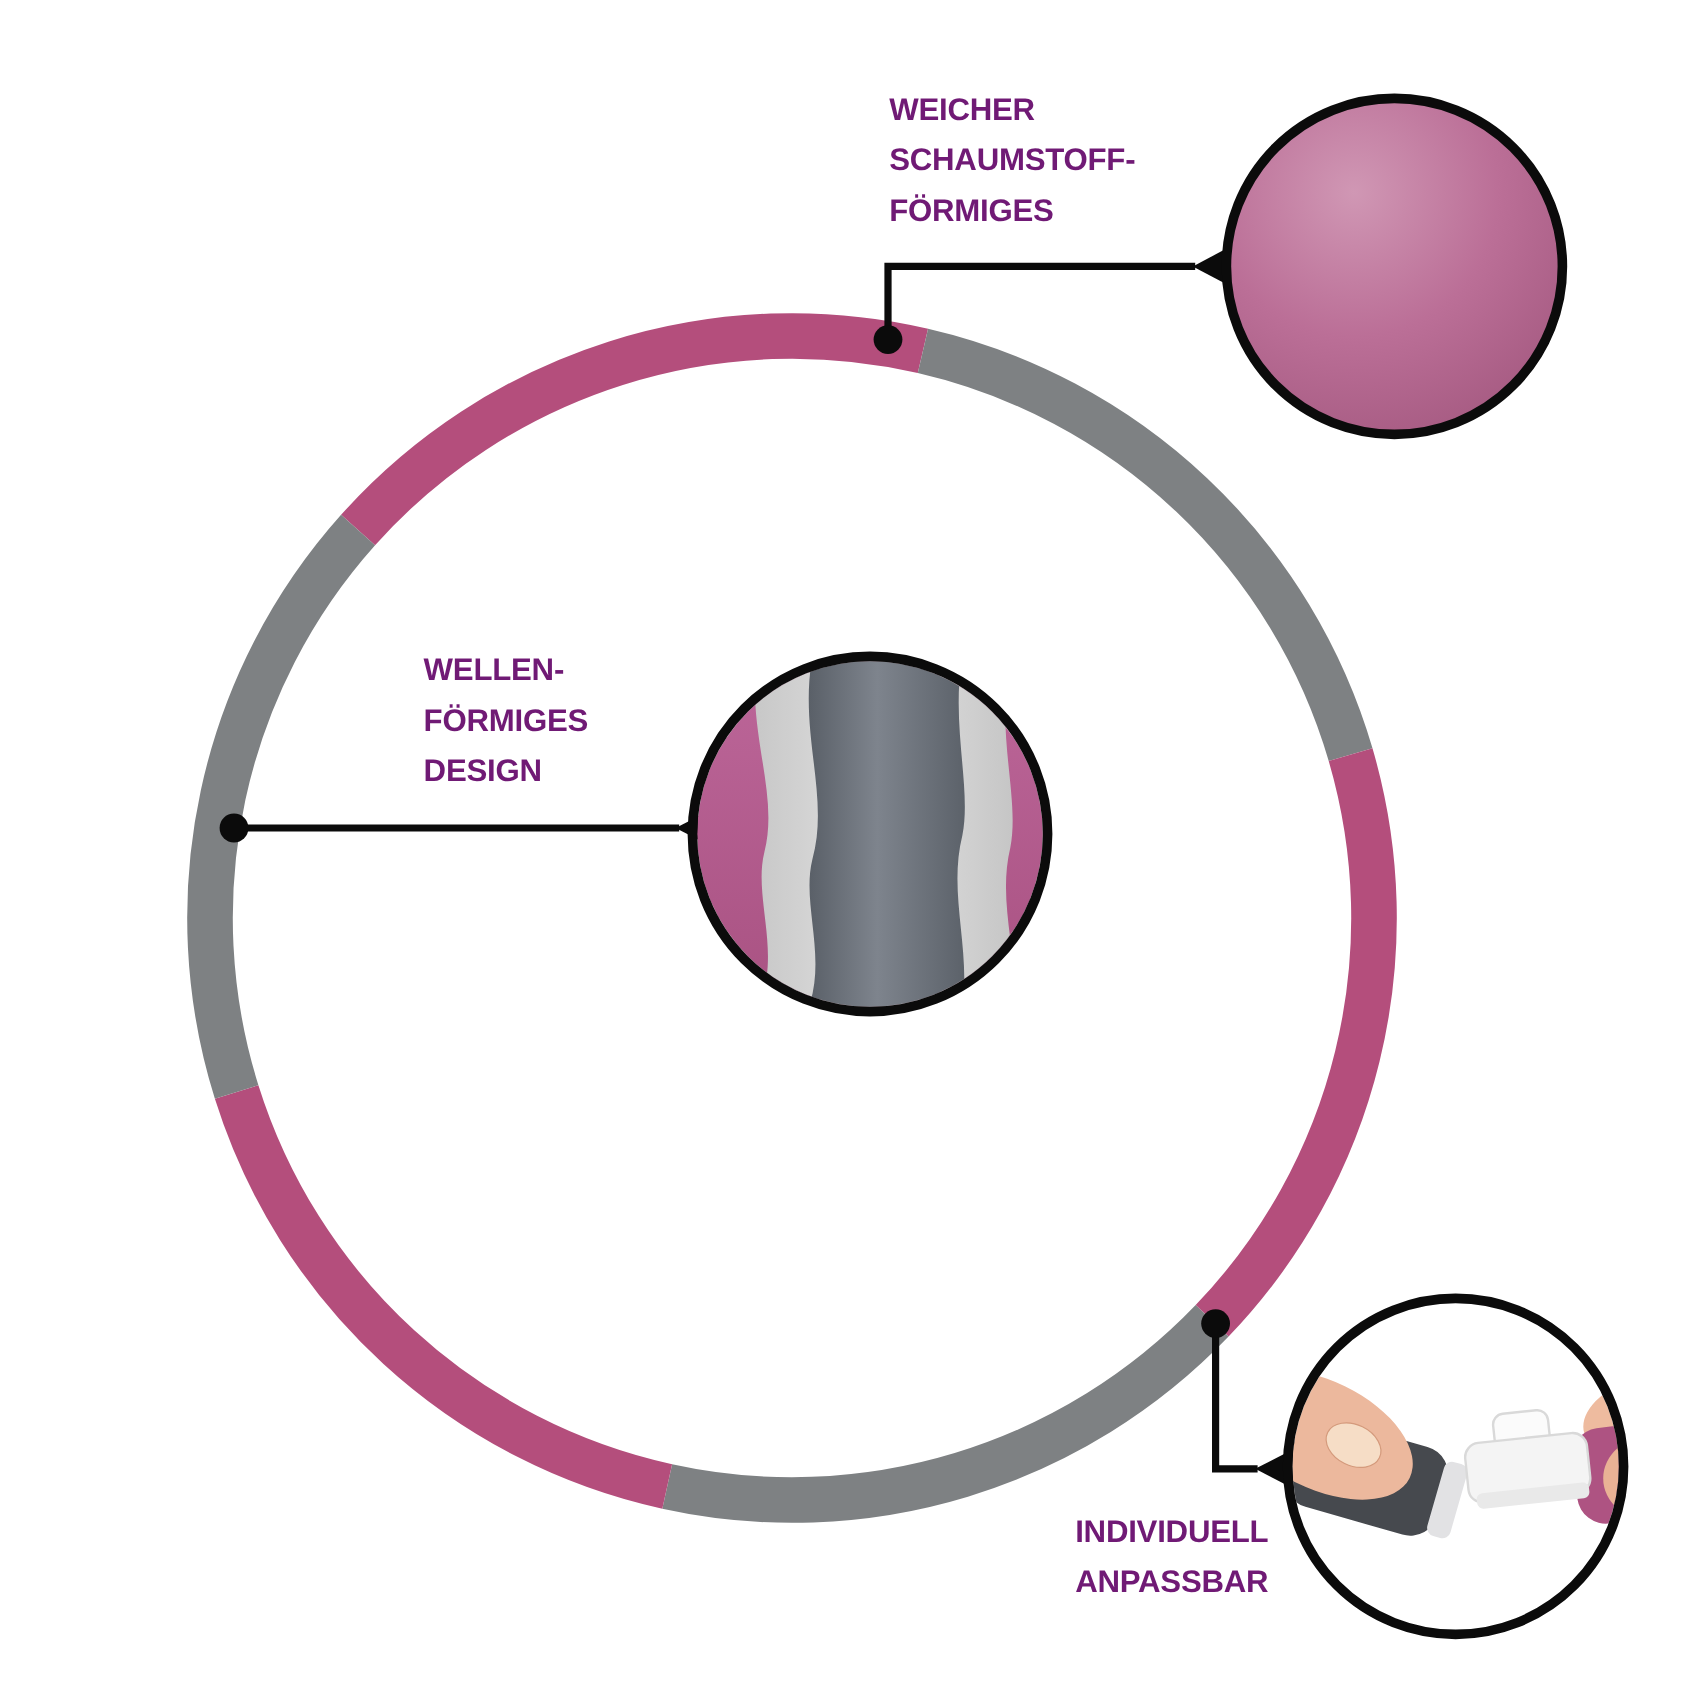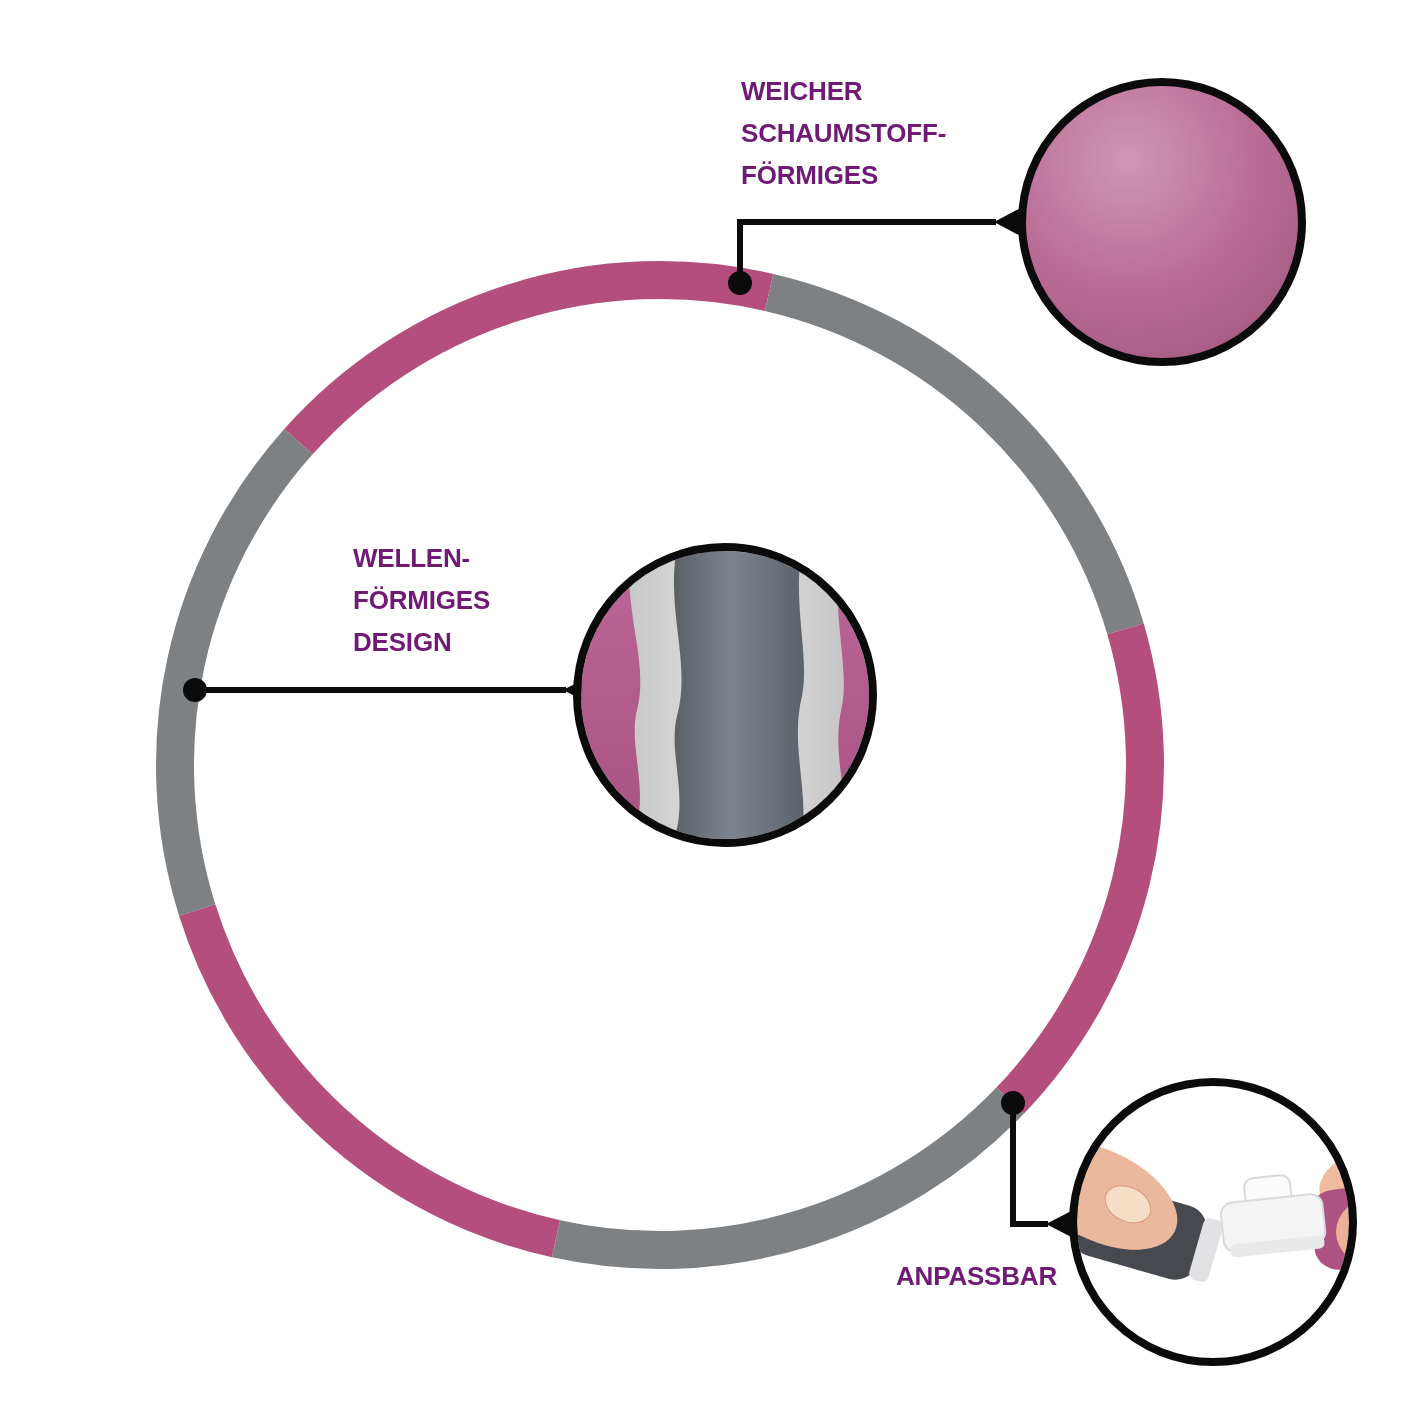--- a/index.html
+++ b/index.html
@@ -150,20 +150,21 @@
     <span>FÖRMIGES</span>
   </div>
 
   <div class="label" id="label-wave">
     <span>WELLEN-</span>
     <span>FÖRMIGES</span>
     <span>DESIGN</span>
   </div>
 
   <div class="label" id="label-adjust">
+    <span>INDIVIDUELL</span>
     <span>ANPASSBAR</span>
   </div>
 
 </div>
 
 <style>
   #label-foam{left:741px;top:70px;}
   #label-wave{left:353px;top:537px;}
   #label-adjust{top:1255px;right:360px;}
 </style>

